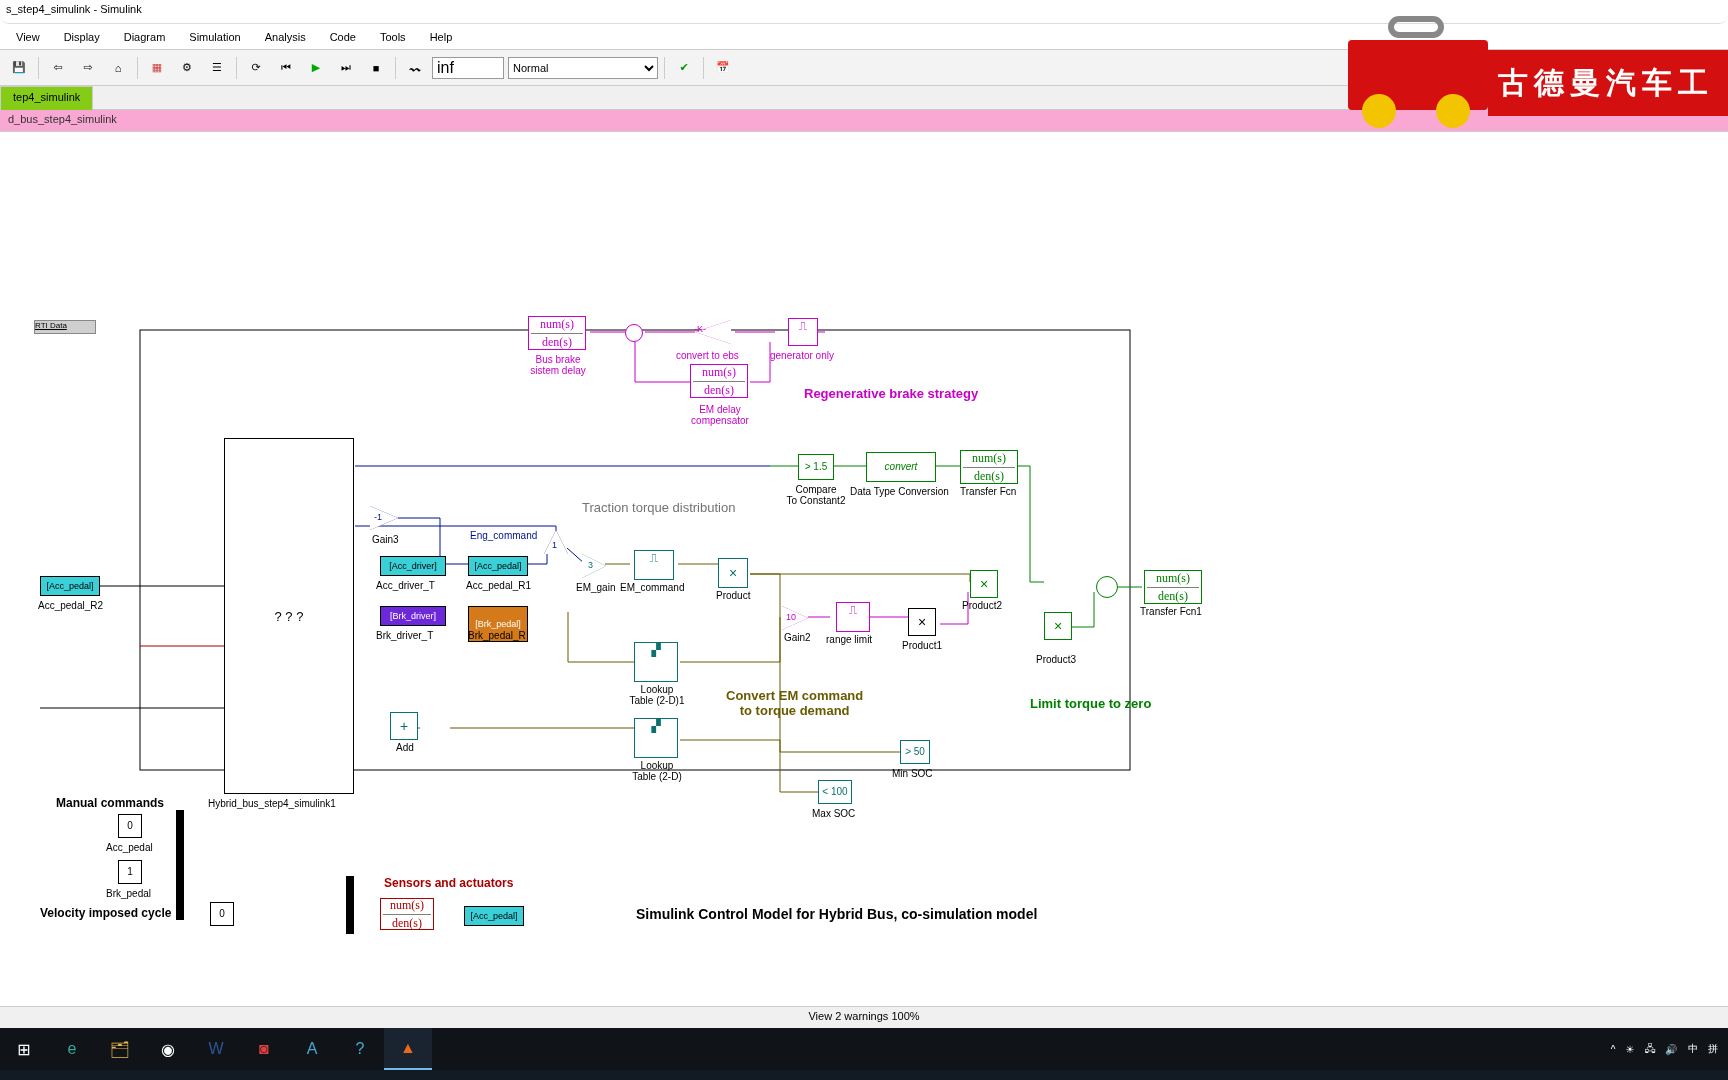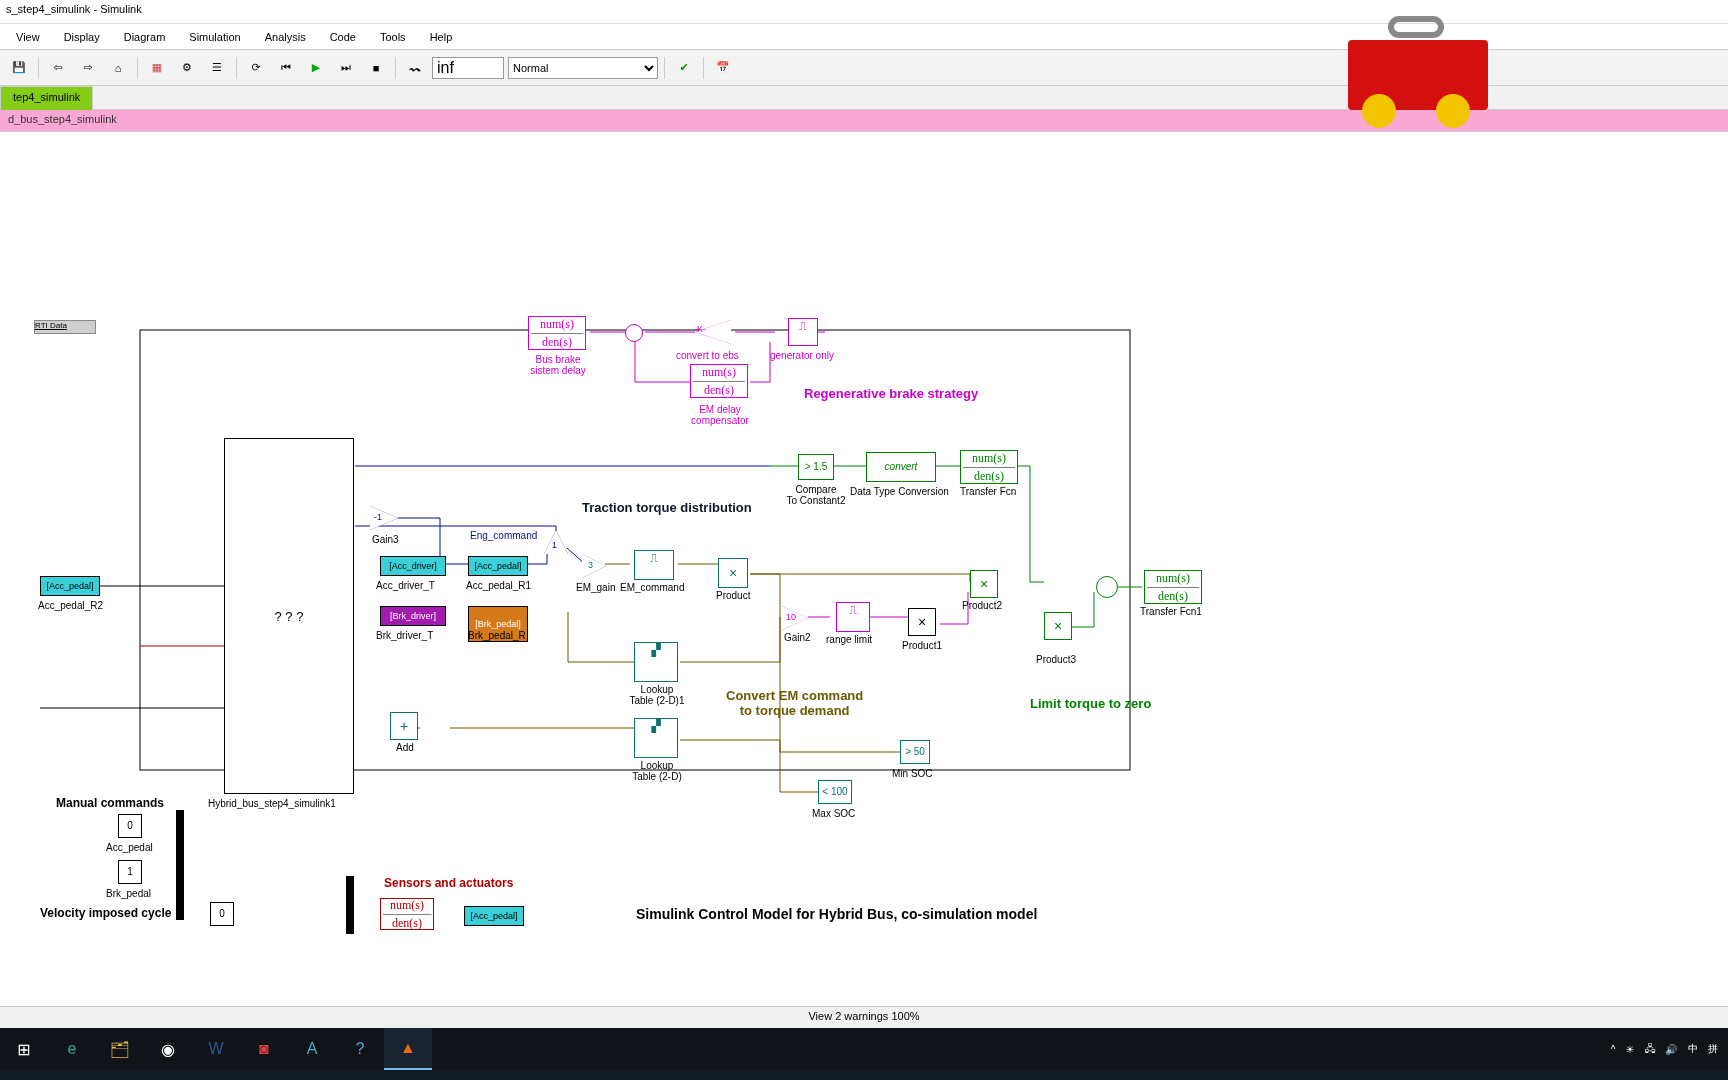--- a/index.html
+++ b/index.html
@@ -1,19 +1,19 @@
 <!DOCTYPE html>
 <html><head>
 <meta charset="utf-8">
 <style>
 * { margin:0; padding:0; box-sizing:border-box; }
 body { font-family: "Segoe UI", Tahoma, sans-serif; font-size:11px; background:#fff; color:#000; width:1728px; height:1080px; position:relative; overflow:hidden; }
 
 
-.titlebar { height:24px; background:#fff; border-bottom:1px solid #ddd; padding:3px 6px; font-size:11px; }
+.titlebar { height:24px; background:#fff; border-bottom:1px solid #ddd; padding:3px 6px; font-size:11px;border-radius:9px; }
 
 
 .menubar { height:26px; background:#fff; display:flex; align-items:center; padding:0 4px; border-bottom:1px solid #ccc; }
 .menubar span { padding:3px 12px; cursor:default; }
 
 
 .toolbar { height:36px; background:#f3f3f3; border-bottom:1px solid #ccc; display:flex; align-items:center; padding:0 6px; gap:4px; }
 .tbtn { width:26px; height:26px; background:#f3f3f3; border:1px solid transparent; border-radius:2px; display:flex; align-items:center; justify-content:center; cursor:default; }
 .tsep { width:1px; height:22px; background:#ccc; margin:0 2px; }
 .tinput { height:22px; border:1px solid #999; background:#fff; padding:0 4px; font-size:16px; }
@@ -27,32 +27,32 @@
 
 .breadcrumb { height:22px; background:#f9a8d4; border-bottom:1px solid #ccc; padding:3px 8px; font-size:11px; color:#333; }
 
 
 .canvas { position:relative; background:#fff; height:870px; width:100%; }
 
 
 .blk { position:absolute; border:1px solid #000; background:#fff; text-align:center; font-size:10px; }
 .lbl { position:absolute; font-size:10px; text-align:center; white-space:nowrap; }
 .lbl.magenta { color:#c800c8; }
-.lbl.navy { color:#0f172a; font-weight:bold; }
+.lbl.navy { color:#737373; font-weight:normal; }
 .lbl.olive { color:#6a5a00; font-weight:bold; }
 .lbl.green { color:#008000; font-weight:bold; }
 .lbl.red2 { color:#a00; font-weight:bold; }
 .lbl.black { color:#000; font-weight:bold; }
 
 .tfcn { display:flex; flex-direction:column; justify-content:center; font-family:serif; font-size:12px; }
 .tfcn hr { border:none; border-top:1px solid currentColor; margin:1px 2px; }
 
 .tag { display:flex; align-items:center; justify-content:center; font-size:9px; }
 .cyan { background:#3bd0d8; border-color:#000; }
-.red   { background:#a21caf; color:#fff; border-color:#000; }
+.red   { background:#6d28d9; color:#fff; border-color:#000; }
 .orange{ background:#d47a1a; color:#fff; border-color:#000; }
 .magentaB { border-color:#c800c8; color:#c800c8; }
 .greenB   { border-color:#008000; color:#008000; }
 .tealB    { border-color:#0a7070; color:#0a7070; }
 
 
 .cross::before { content:"×"; font-size:14px; }
 .sum::before   { content:"+"; font-size:14px; }
 
 
@@ -357,20 +357,21 @@
 
 </div>
 
 <div class="status">View 2 warnings   100%</div>
 
 <div class="logo">
   <div class="key"></div>
   <div class="bus"></div>
   <div class="wheel w1"></div>
   <div class="wheel w2"></div>
+  <div class="banner">古德曼汽车工</div>
 </div>
 
 <div class="taskbar">
   <div class="tapp">
       <span>⊞</span>
     </div>
   <div class="tapp">
       <span style="color:#3a9">e</span>
     </div>
   <div class="tapp">

